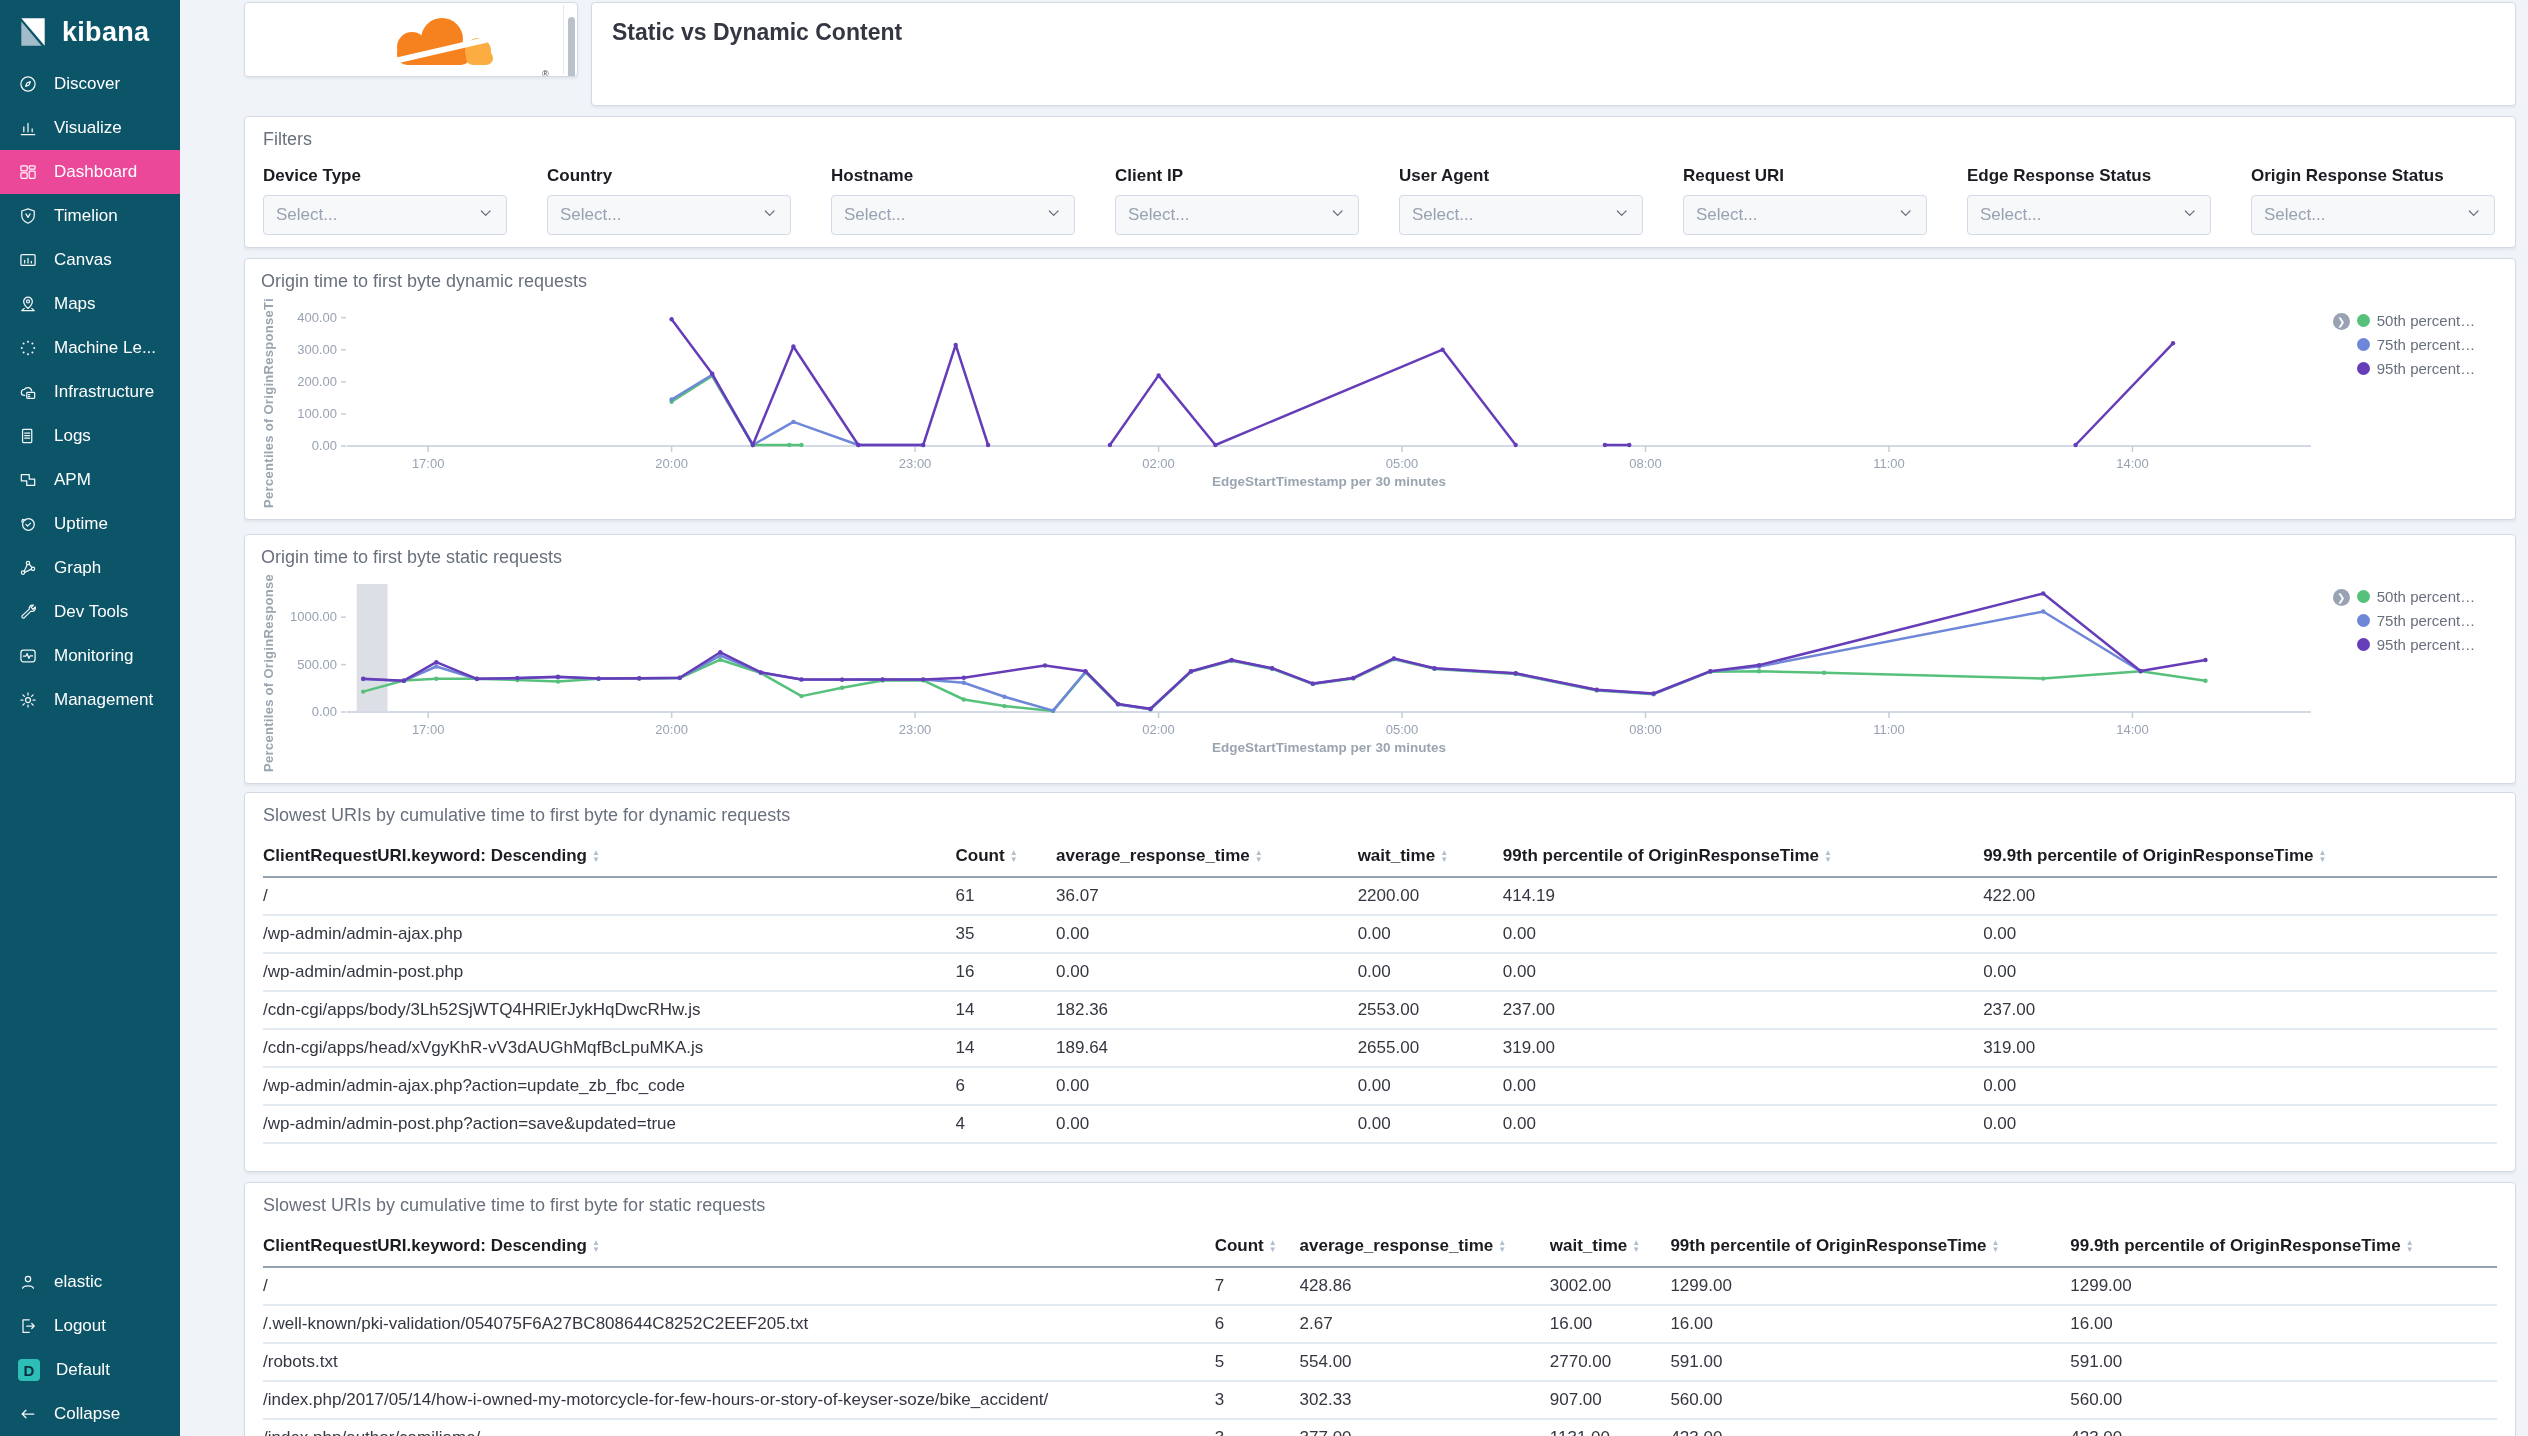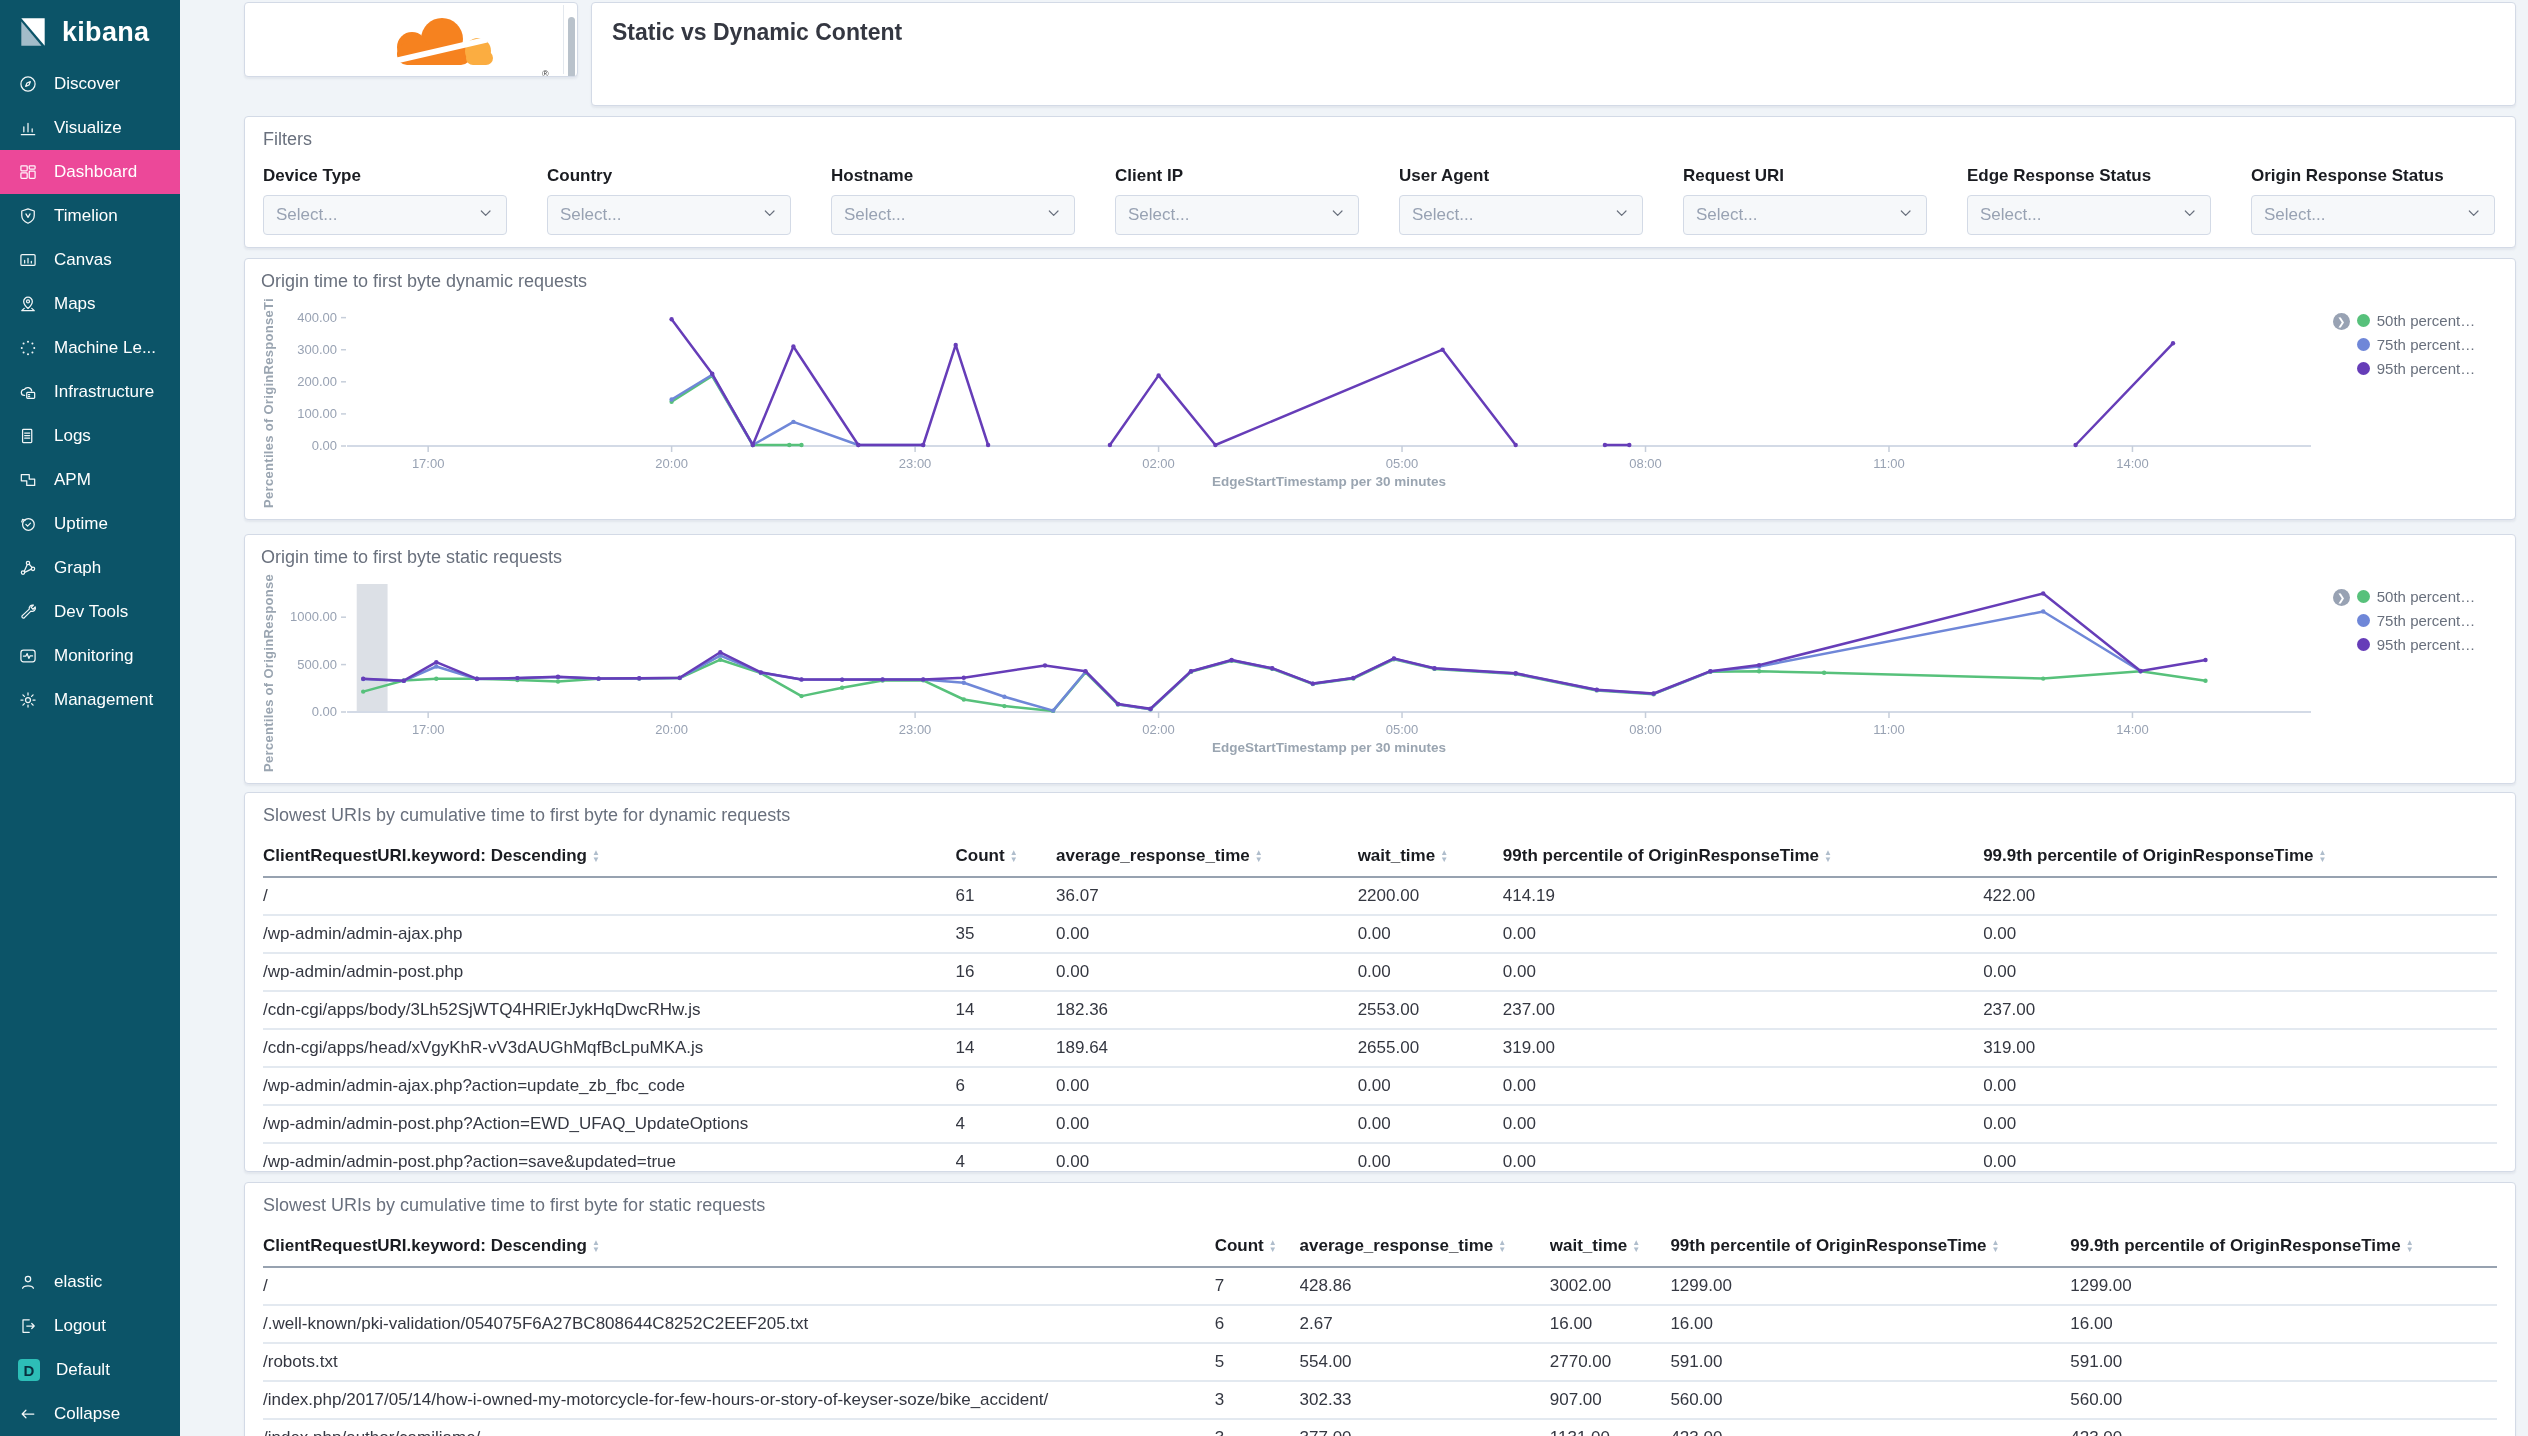--- a/index.html
+++ b/index.html
@@ -712,28 +712,20 @@
             </tr>
             <tr>
               <td>/wp-admin/admin-ajax.php?action=update_zb_fbc_code</td>
               <td>6</td>
               <td>0.00</td>
               <td>0.00</td>
               <td>0.00</td>
               <td>0.00</td>
             </tr>
             <tr>
-              <td>/wp-admin/admin-post.php?Action=EWD_UFAQ_UpdateOptions</td>
-              <td>4</td>
-              <td>0.00</td>
-              <td>0.00</td>
-              <td>0.00</td>
-              <td>0.00</td>
-            </tr>
-            <tr>
               <td>/wp-admin/admin-post.php?action=save&amp;updated=true</td>
               <td>4</td>
               <td>0.00</td>
               <td>0.00</td>
               <td>0.00</td>
               <td>0.00</td>
             </tr>
           </tbody>
         </table>
     </section>

